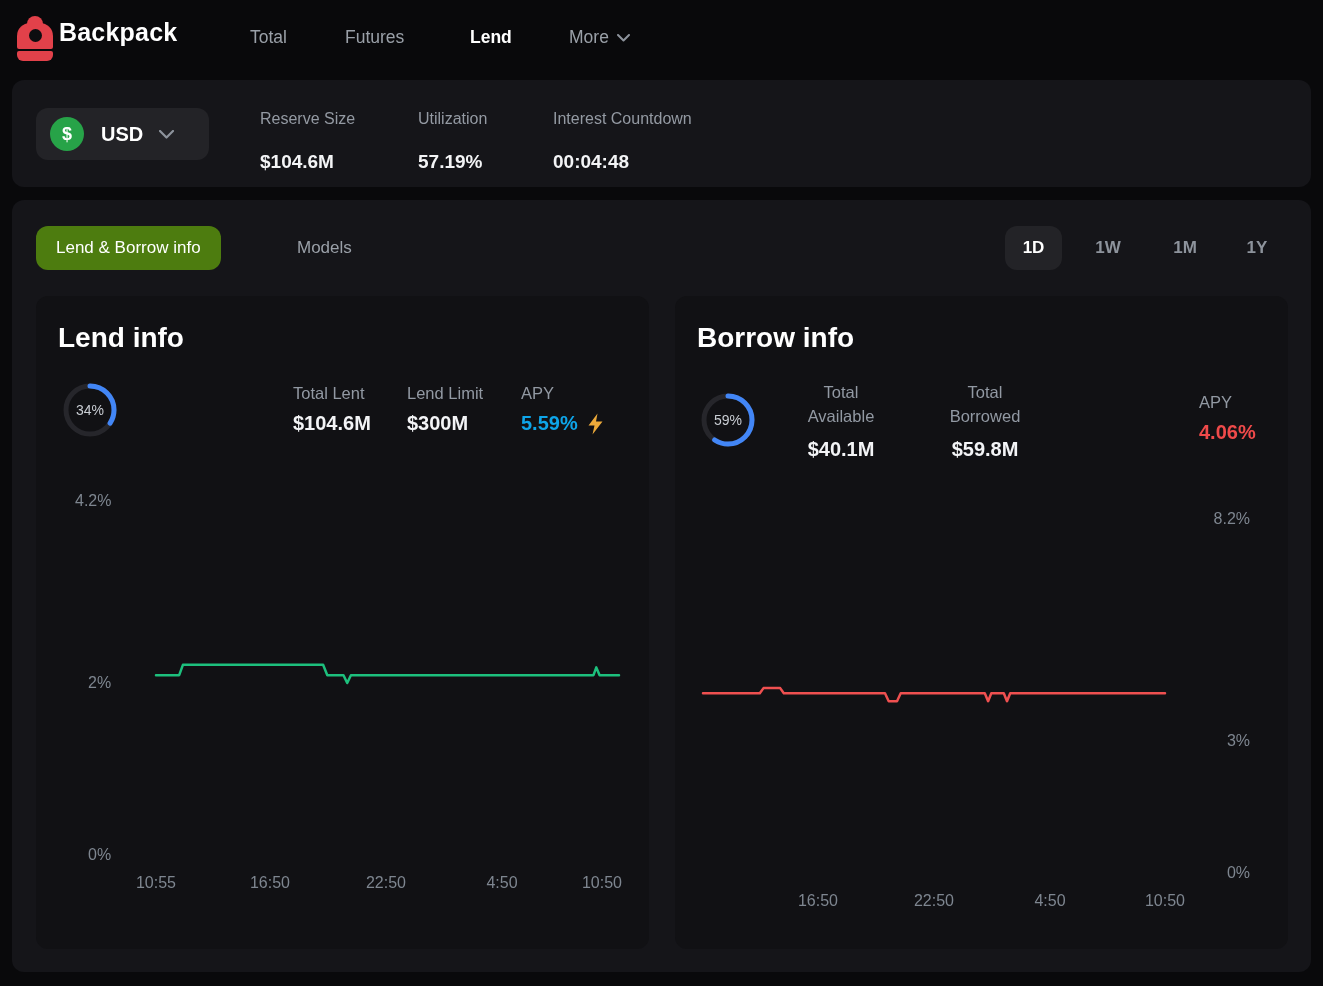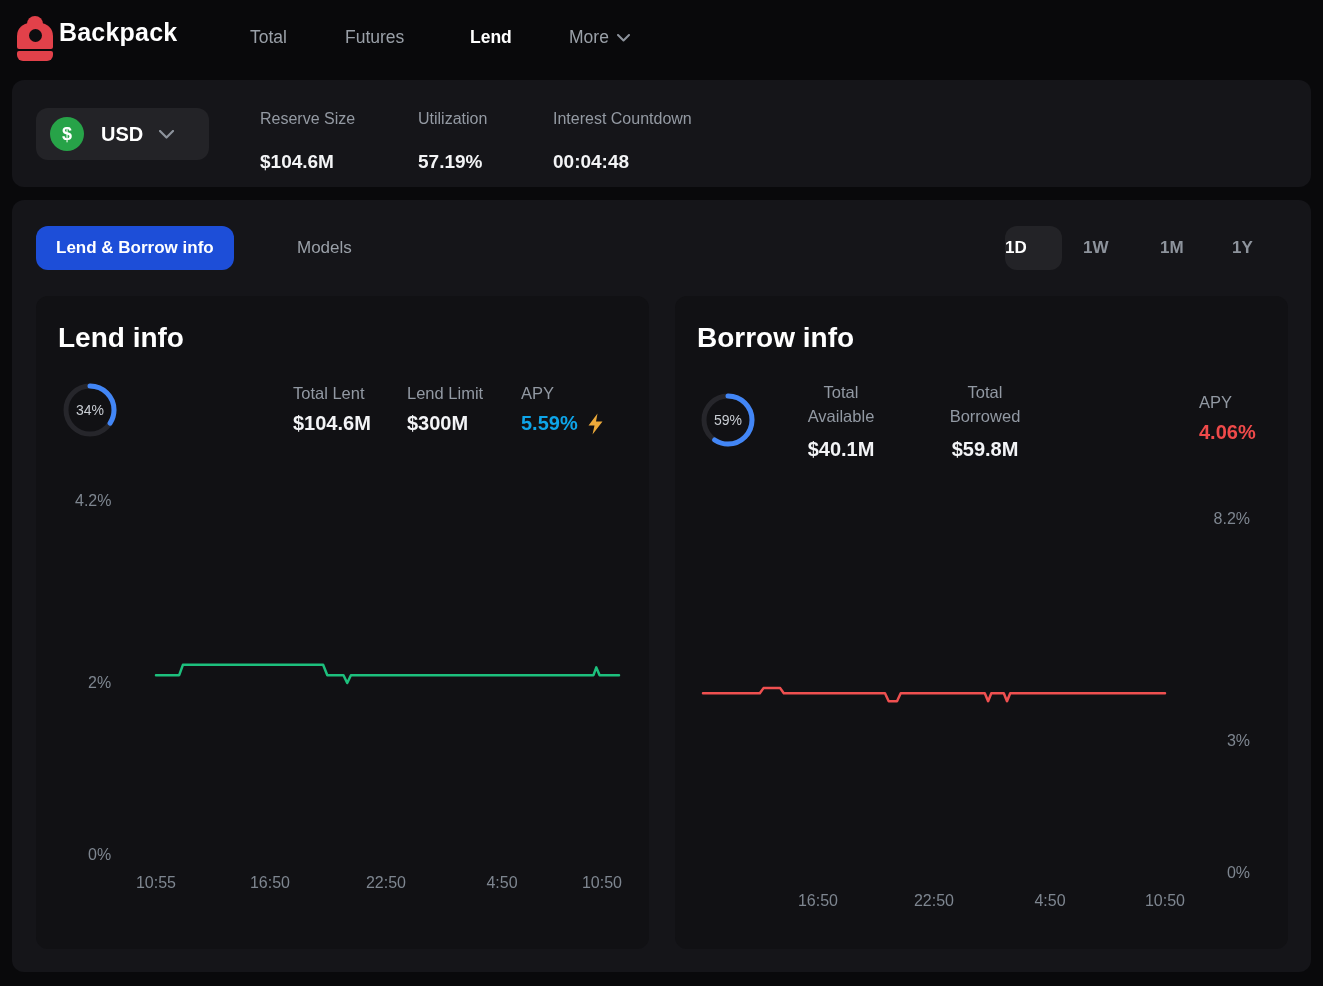--- a/index.html
+++ b/index.html
@@ -32,23 +32,23 @@
   .dollar-circle { width:34px; height:34px; border-radius:50%; background:#27a348; color:#fff; font-size:18px; font-weight:700; display:flex; align-items:center; justify-content:center; margin-left:14px; }
   .asset-label { font-size:20px; font-weight:600; color:#fff; margin-left:17px; }
   .pill-chevron { margin-left:16px; display:flex; }
 
   .bar-stat { position:absolute; top:30px; }
   .bar-stat .lbl { font-size:16px; color:#949aa3; margin-bottom:23px; }
   .bar-stat .val { font-size:19px; font-weight:600; color:#f3f4f6; }
 
   
   .tab-pill { position:absolute; top:26px; height:44px; border-radius:12px; display:flex; align-items:center; padding:0 20px; font-size:17px; cursor:pointer; }
-  .tab-pill.active { background:#1d4ed8; color:#fff; font-weight:700; }
+  .tab-pill.active { background:#4d7c0f; color:#fff; font-weight:400; }
   .tab-pill.inactive { color:#9aa0a8; font-weight:500; }
-  .range-btn { position:absolute; top:26px; height:44px; line-height:44px; text-align:left; font-size:17px; font-weight:600; color:#8d939c; border-radius:12px; cursor:pointer; }
+  .range-btn { position:absolute; top:26px; height:44px; line-height:44px; text-align:center; font-size:17px; font-weight:600; color:#8d939c; border-radius:12px; cursor:pointer; }
   .range-btn.active { background:#232327; color:#fff; }
 
   
   .card { position:absolute; top:96px; width:613px; height:653px; background:#111114; border-radius:12px; }
   .card-title { position:absolute; left:22px; top:26px; font-size:28px; font-weight:600; color:#fff; }
 
   .gauge-wrap { position:absolute; width:56px; height:56px; }
   .gauge-label { position:absolute; left:0; top:0; width:56px; height:56px; display:flex; align-items:center; justify-content:center; font-size:14px; color:#c9cdd3; }
 
   .stat-col { position:absolute; }

